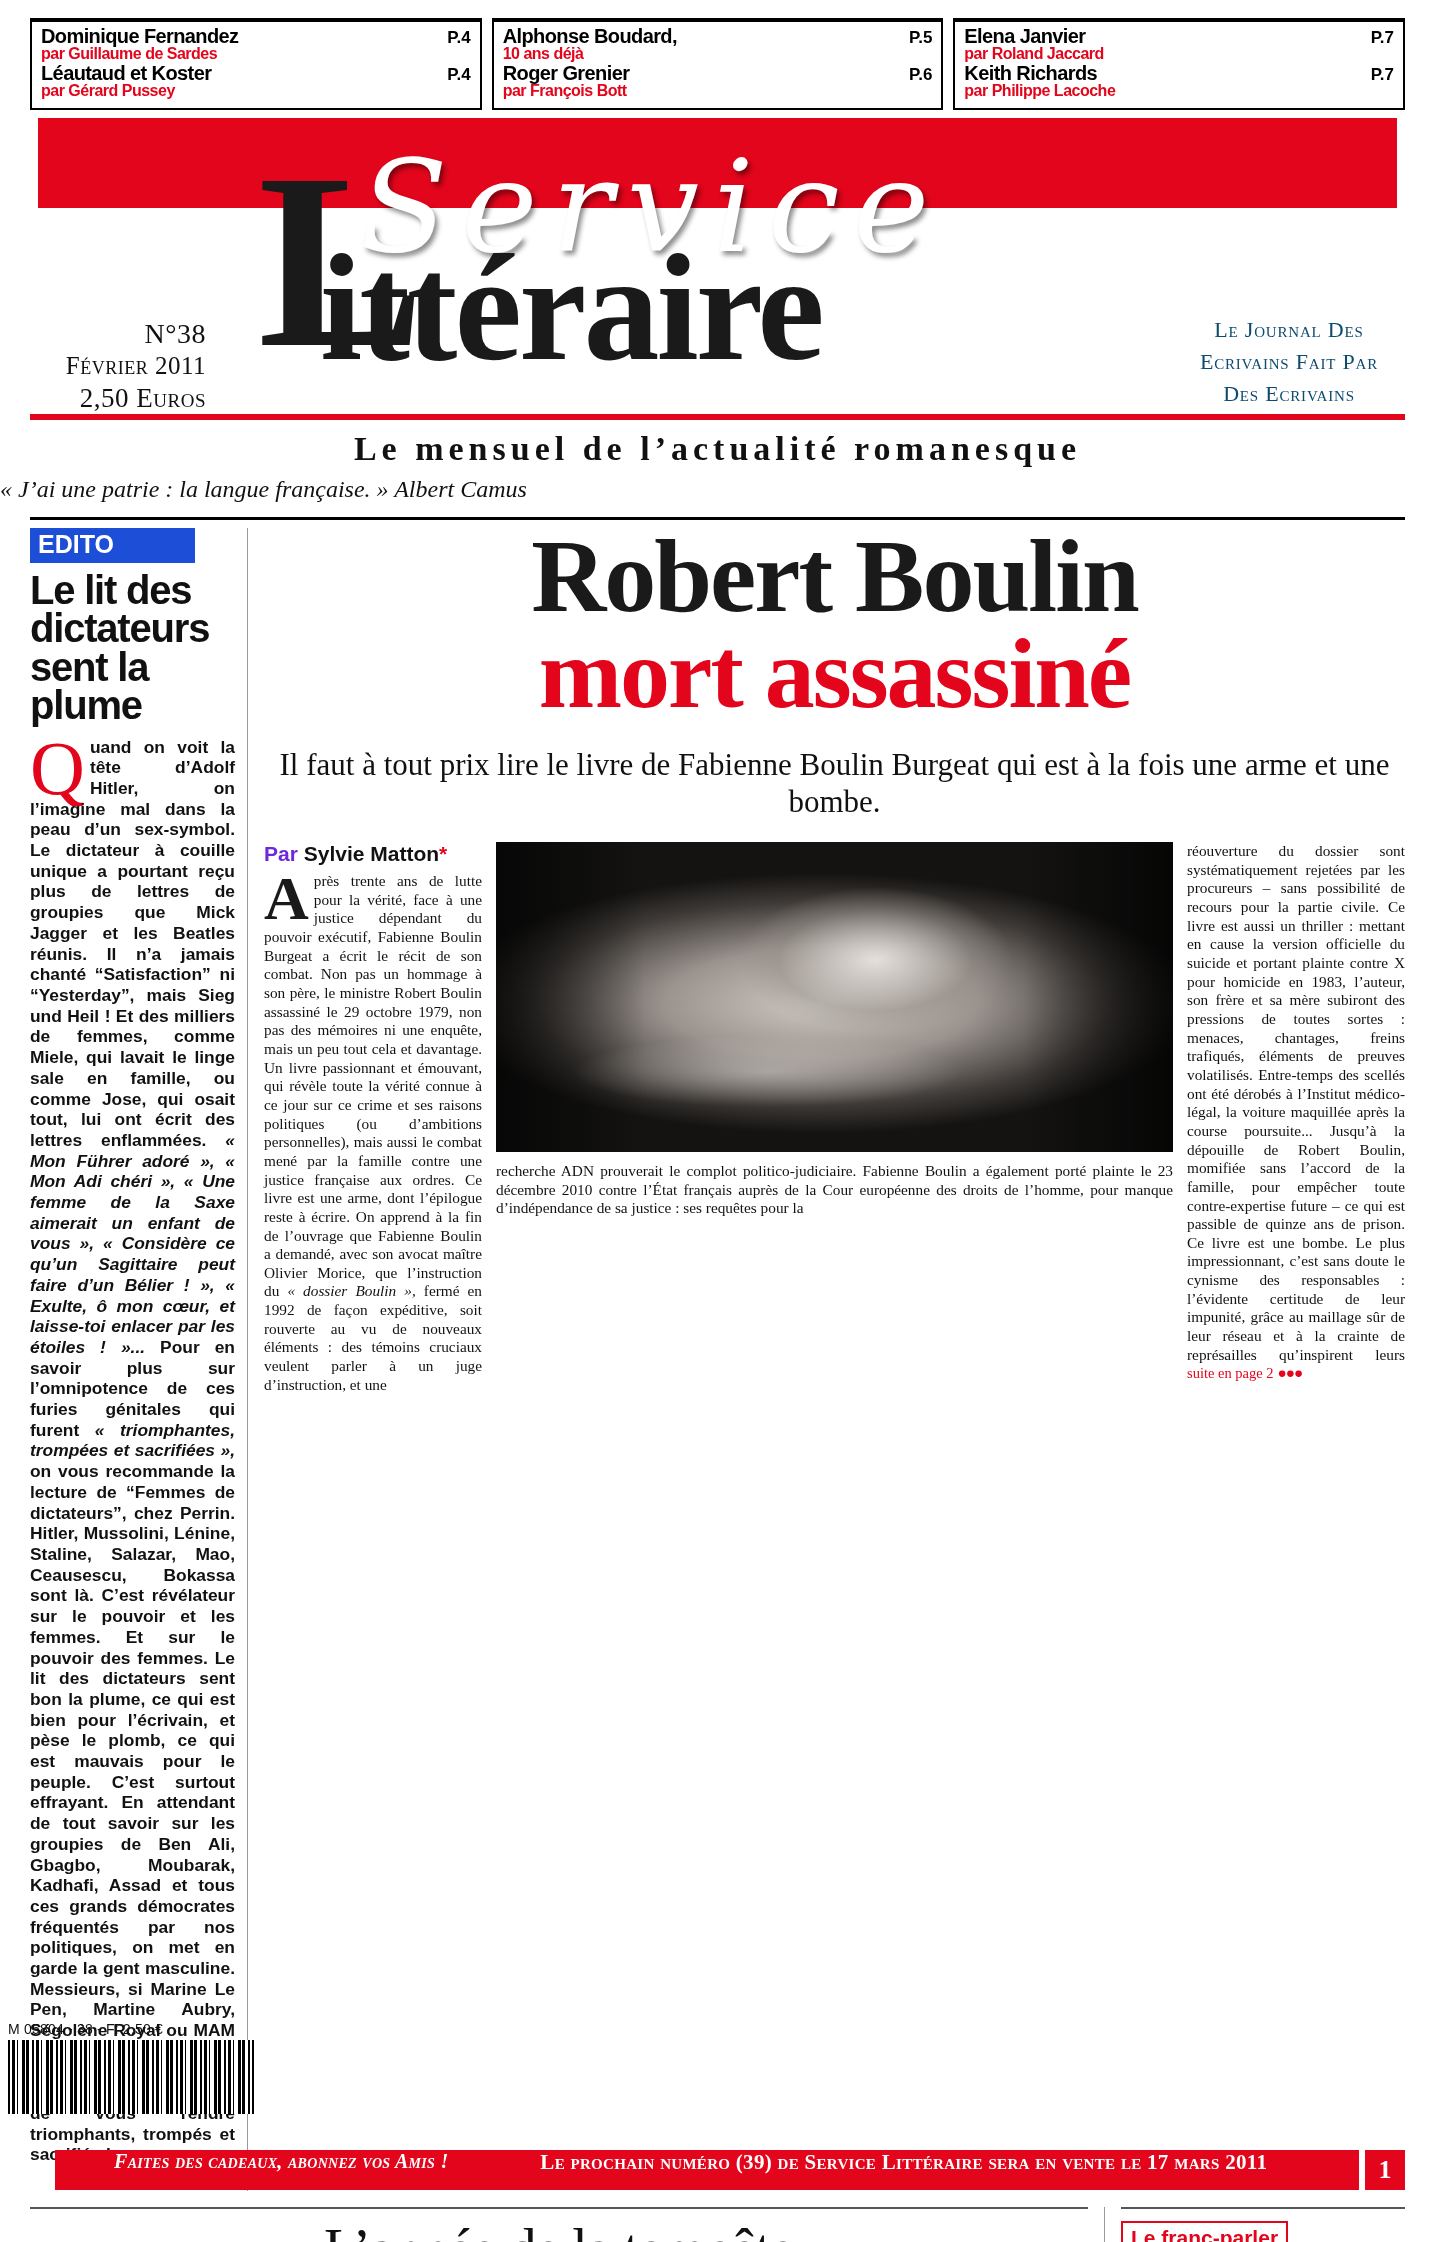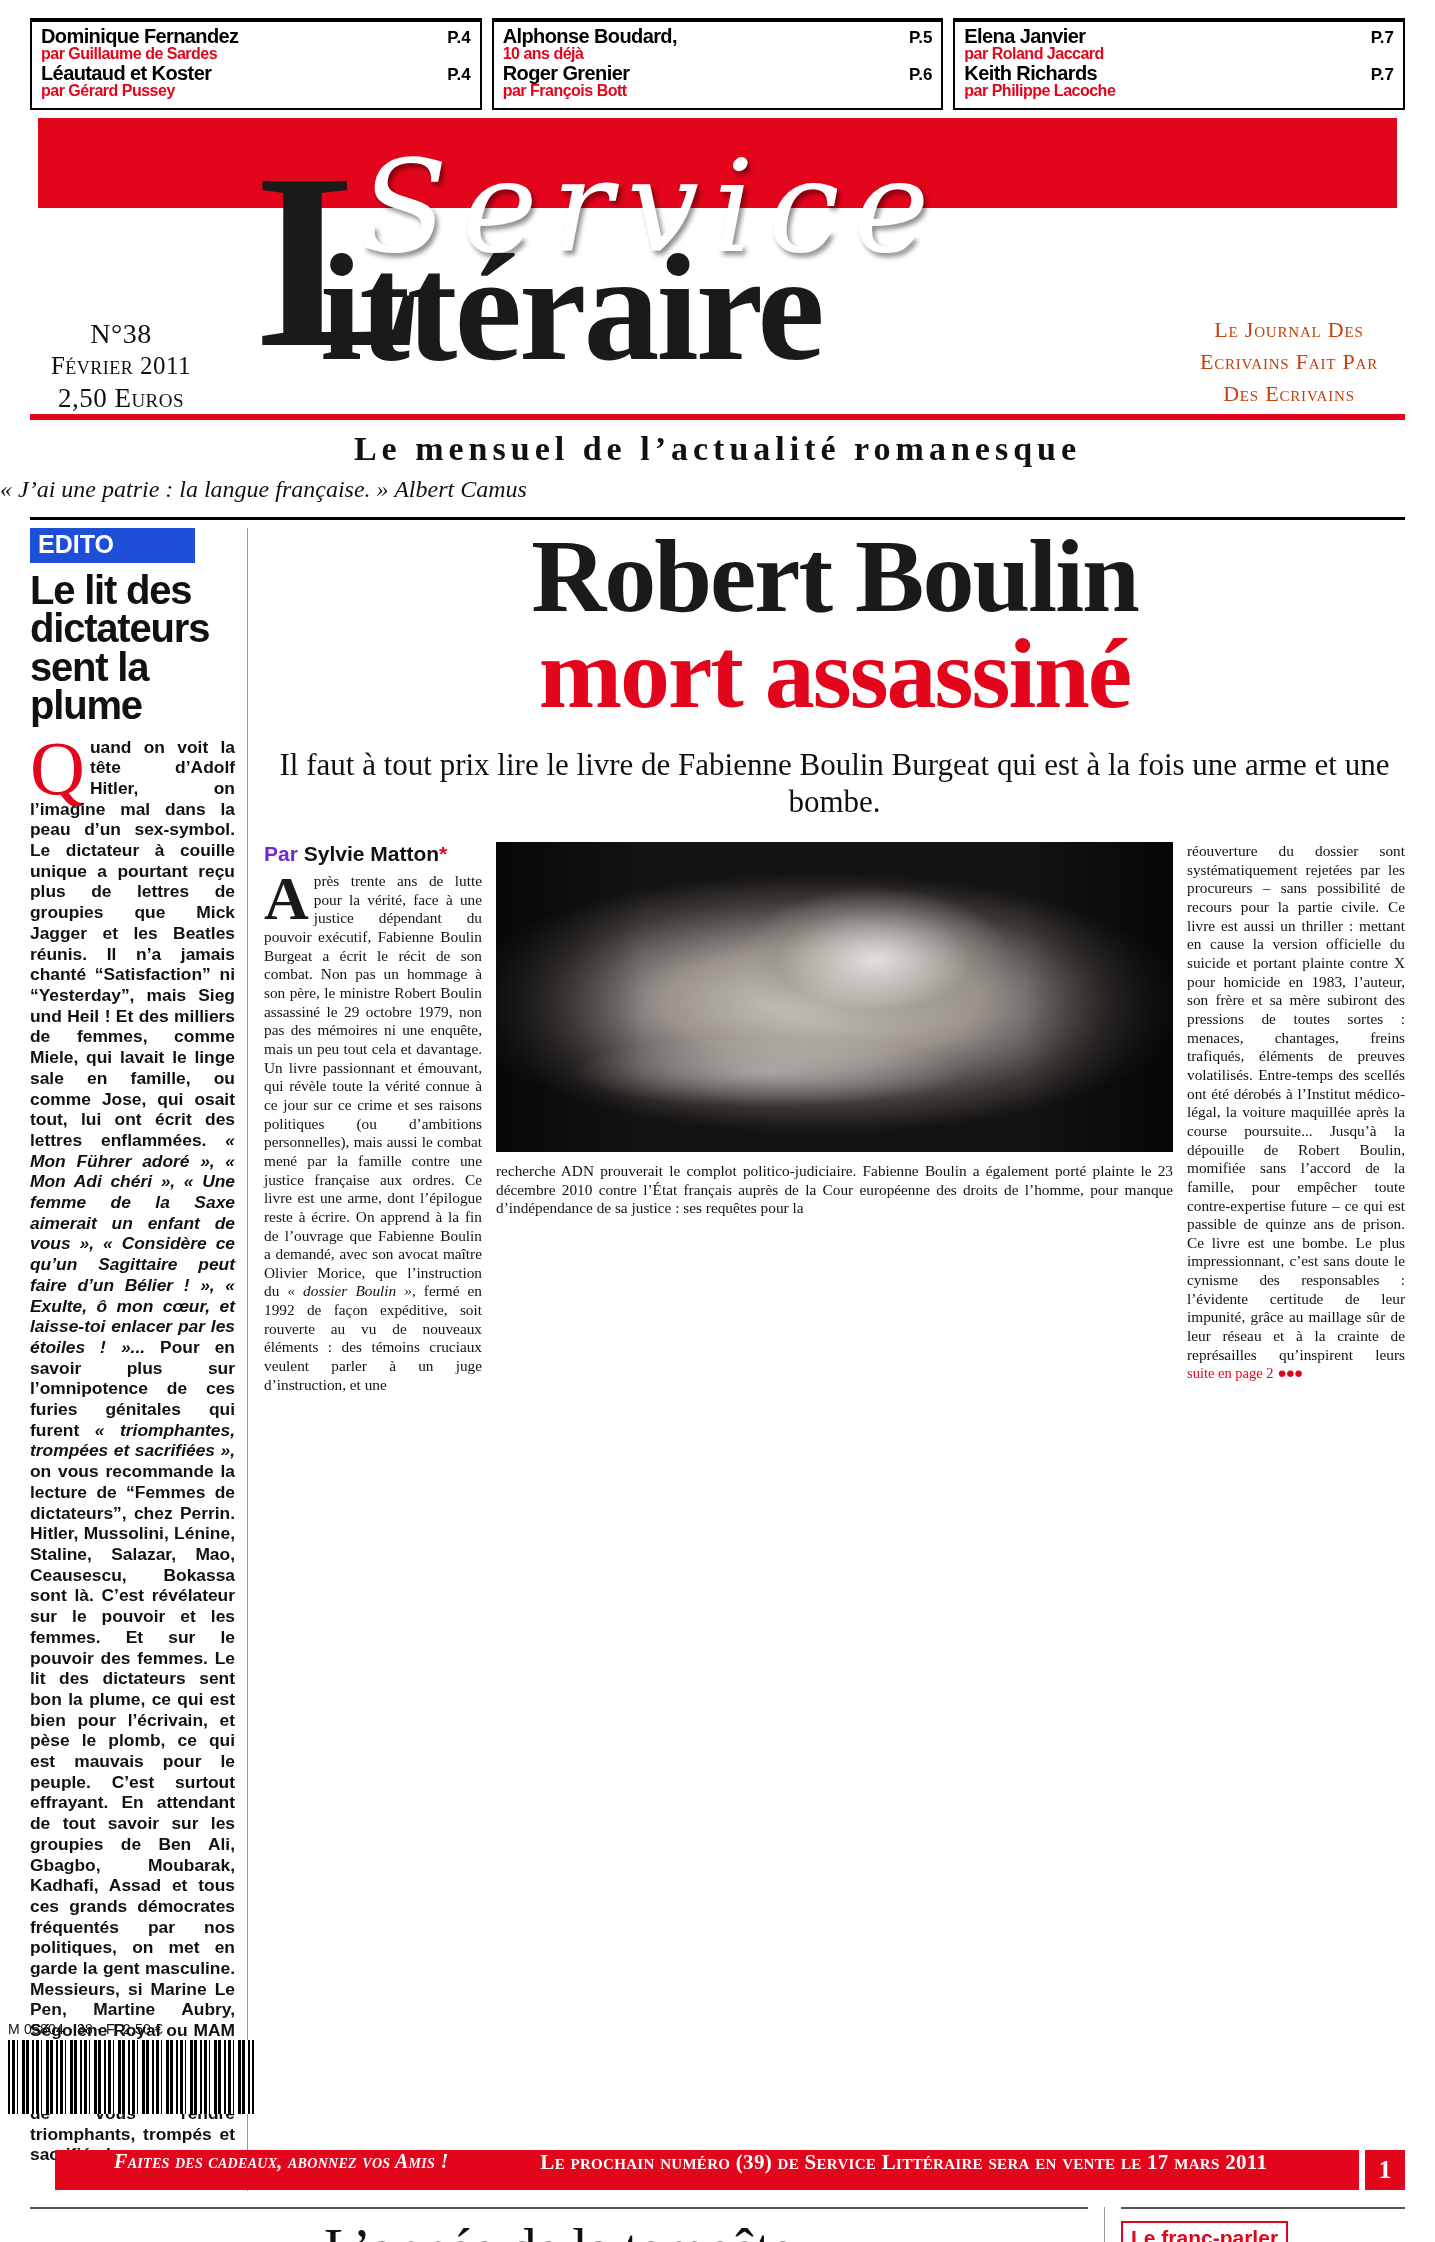--- a/index.html
+++ b/index.html
@@ -54,36 +54,36 @@
   .redband {
     position:absolute;
     left:38px; right:38px;
     top:4px; height:90px;
     background:#E3051B;
   }
   .mh-left {
     position:absolute;
     left:36px; top:203px;
     width:170px;
-    text-align:center;
+    text-align:right;
     font-family:"Liberation Serif", serif;
     color:#111;
     line-height:1.22;
   }
   .mh-left .l1 { font-size:28px; letter-spacing:0.5px; }
   .mh-left .l2 { font-size:25px; font-variant:small-caps; letter-spacing:0.5px;}
   .mh-left .l3 { font-size:27px; font-variant:small-caps; letter-spacing:0.5px;}
 
   .mh-right {
     position:absolute;
     right:36px; top:200px;
     width:220px;
     text-align:center;
     font-family:"Liberation Serif", serif;
-    color:#c2410c;
+    color:#0c4a6e;
     font-variant:small-caps;
     font-size:22px;
     letter-spacing:0.8px;
     line-height:1.45;
   }
 
   .logo-wrap {
     position:absolute;
     left:210px; top:0px;
     width:1010px; height:280px;

